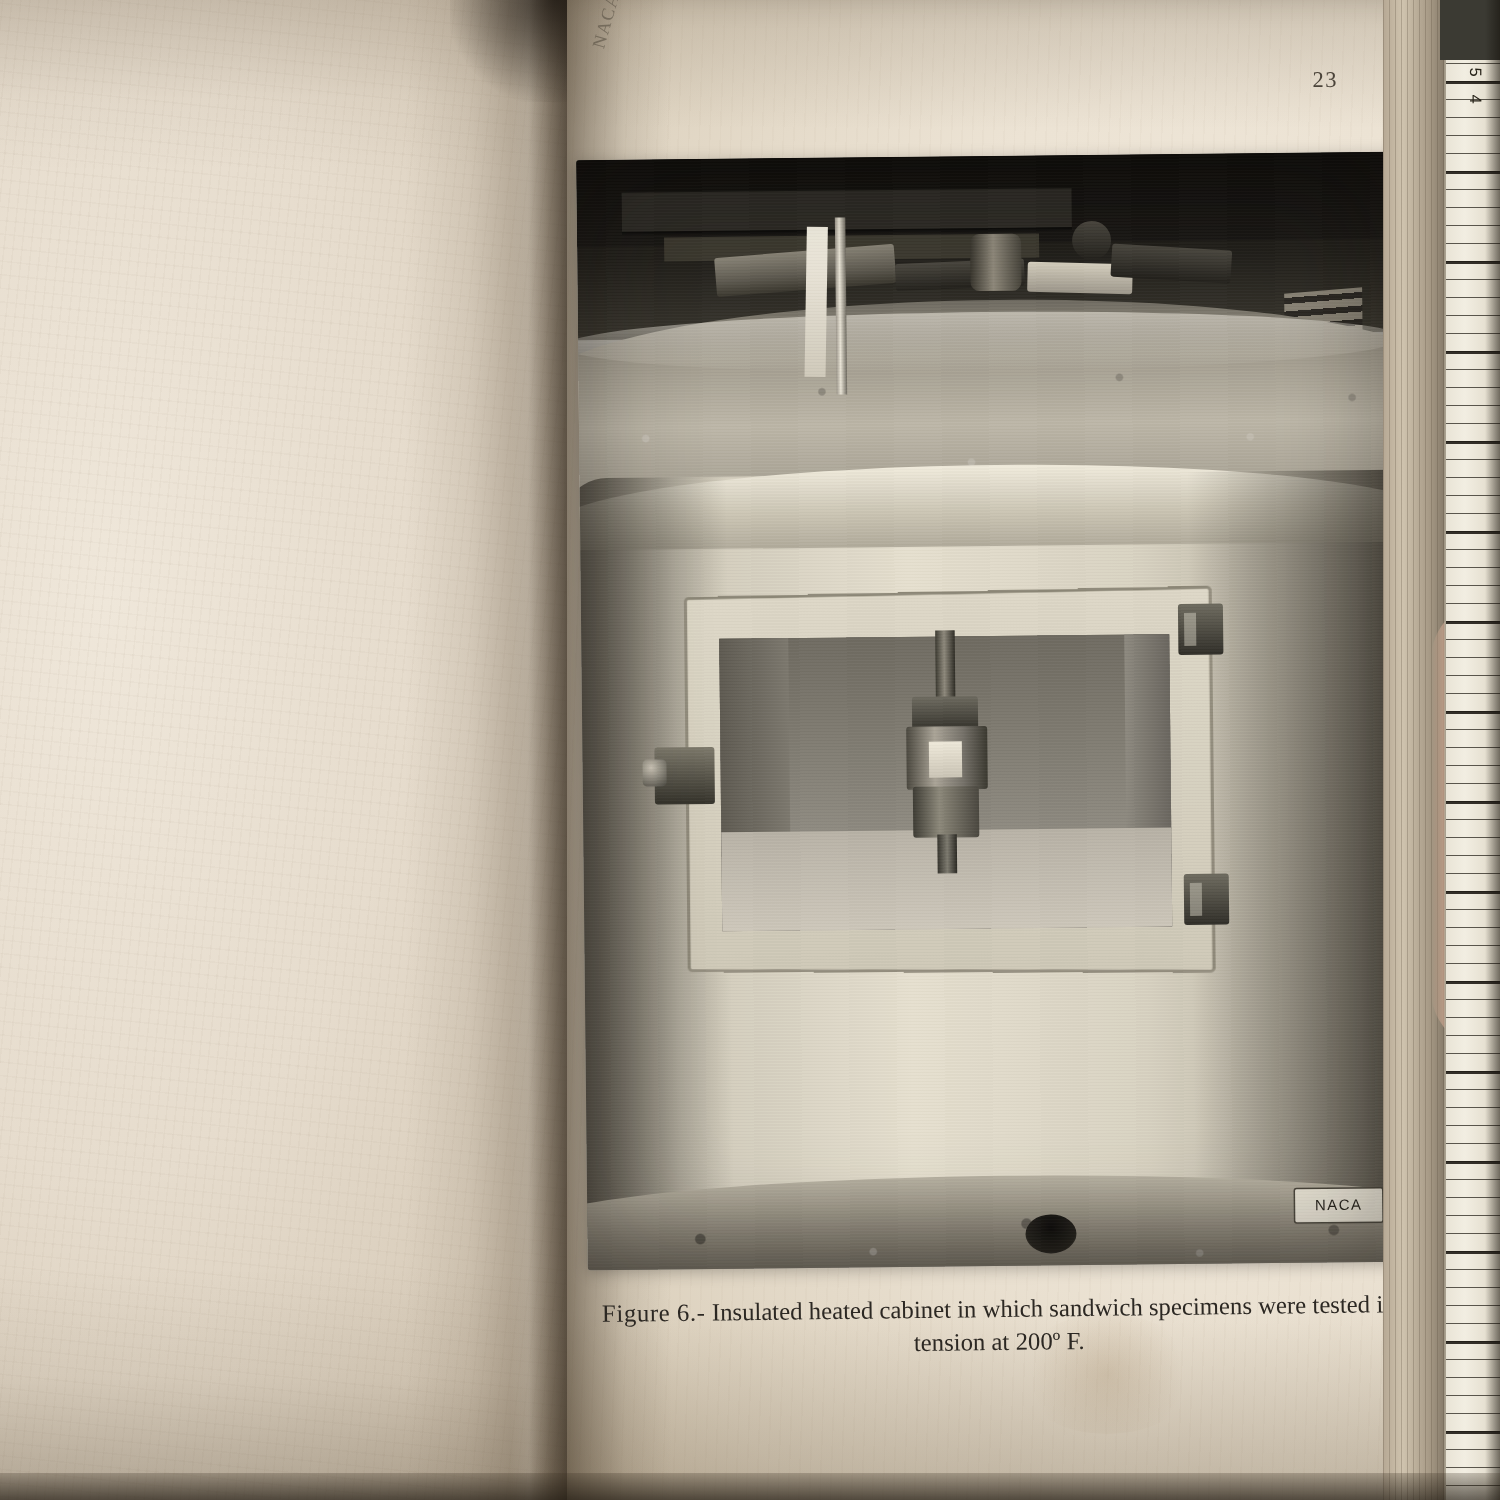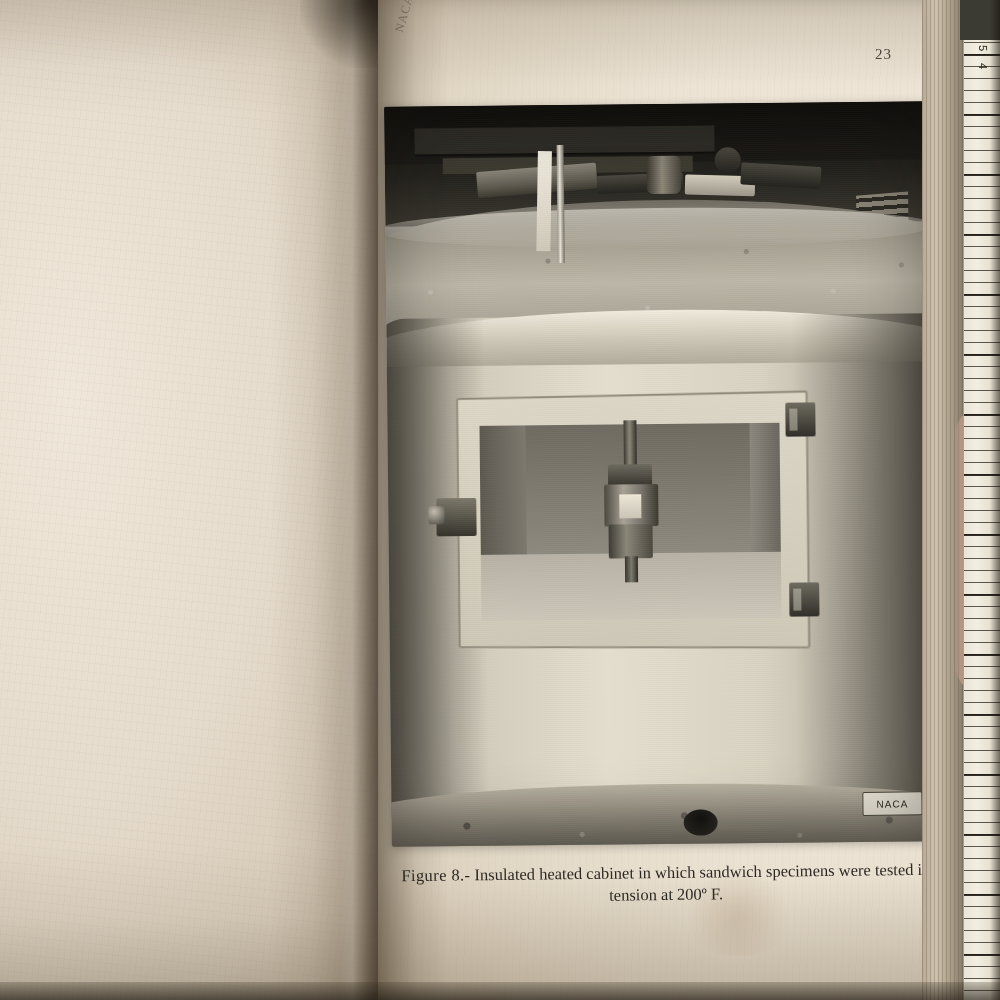--- a/index.html
+++ b/index.html
@@ -547,21 +547,21 @@
       <div class="bolt-hole"></div>
 
       <div class="naca-stamp">NACA</div>
 
       <div class="photo-grain"></div>
       <div class="photo-vignette"></div>
     </div>
   </div>
 
   <div class="caption">
-    <span class="fignum">Figure 8.-</span>
+    <span class="fignum">Figure 6.-</span>
     <span>Insulated heated cabinet in which sandwich specimens were tested in</span>
     <span class="caption-line2">tension at 200º F.</span>
   </div>
 
   <div class="green-strip"></div>
   <div class="book-edge">
     <div class="book-edge-lines"></div>
   </div>
   <div class="thumb"></div>
   <div class="thumb-nail"></div>

